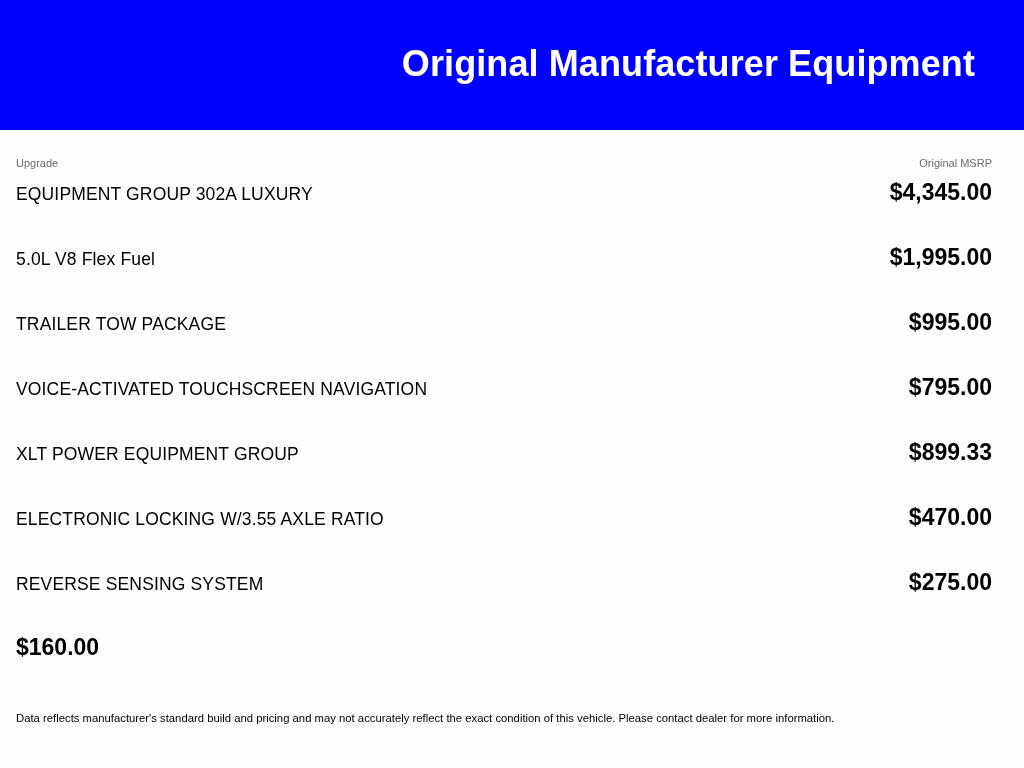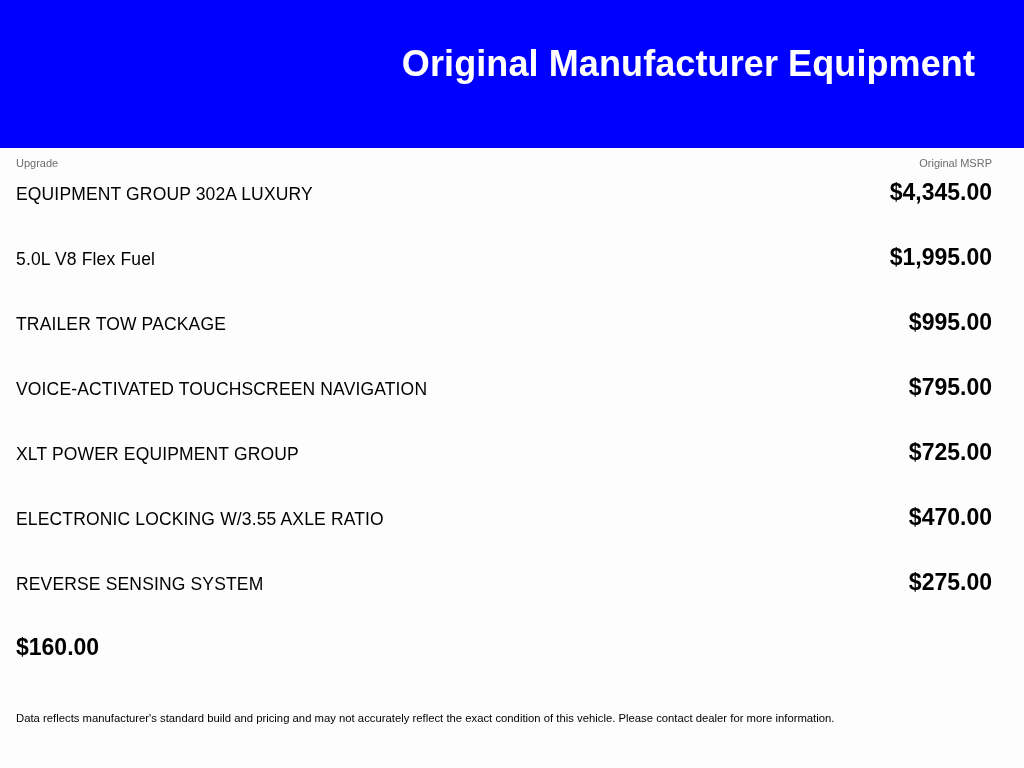--- a/index.html
+++ b/index.html
@@ -23,21 +23,21 @@
     background: #fdfdfd;
     box-sizing: border-box;
   }
 
   
   .header-banner {
     position: absolute;
     left: 0;
     top: 0;
     width: 1024px;
-    height: 148px;
+    height: 130px;
     background: #0000ff;
     box-sizing: border-box;
   }
   .header-title {
     position: absolute;
     left: 0;
     right: 49px;
     top: 41px;
     text-align: right;
     color: #ffffff;
@@ -157,21 +157,21 @@
         <div class="equip-price">$995.00</div>
       </div>
 
       <div class="equip-row">
         <div class="equip-name">VOICE-ACTIVATED TOUCHSCREEN NAVIGATION</div>
         <div class="equip-price">$795.00</div>
       </div>
 
       <div class="equip-row">
         <div class="equip-name">XLT POWER EQUIPMENT GROUP</div>
-        <div class="equip-price">$725.00</div>
+        <div class="equip-price">$899.33</div>
       </div>
 
       <div class="equip-row">
         <div class="equip-name">ELECTRONIC LOCKING W/3.55 AXLE RATIO</div>
         <div class="equip-price">$470.00</div>
       </div>
 
       <div class="equip-row">
         <div class="equip-name">REVERSE SENSING SYSTEM</div>
         <div class="equip-price">$275.00</div>

